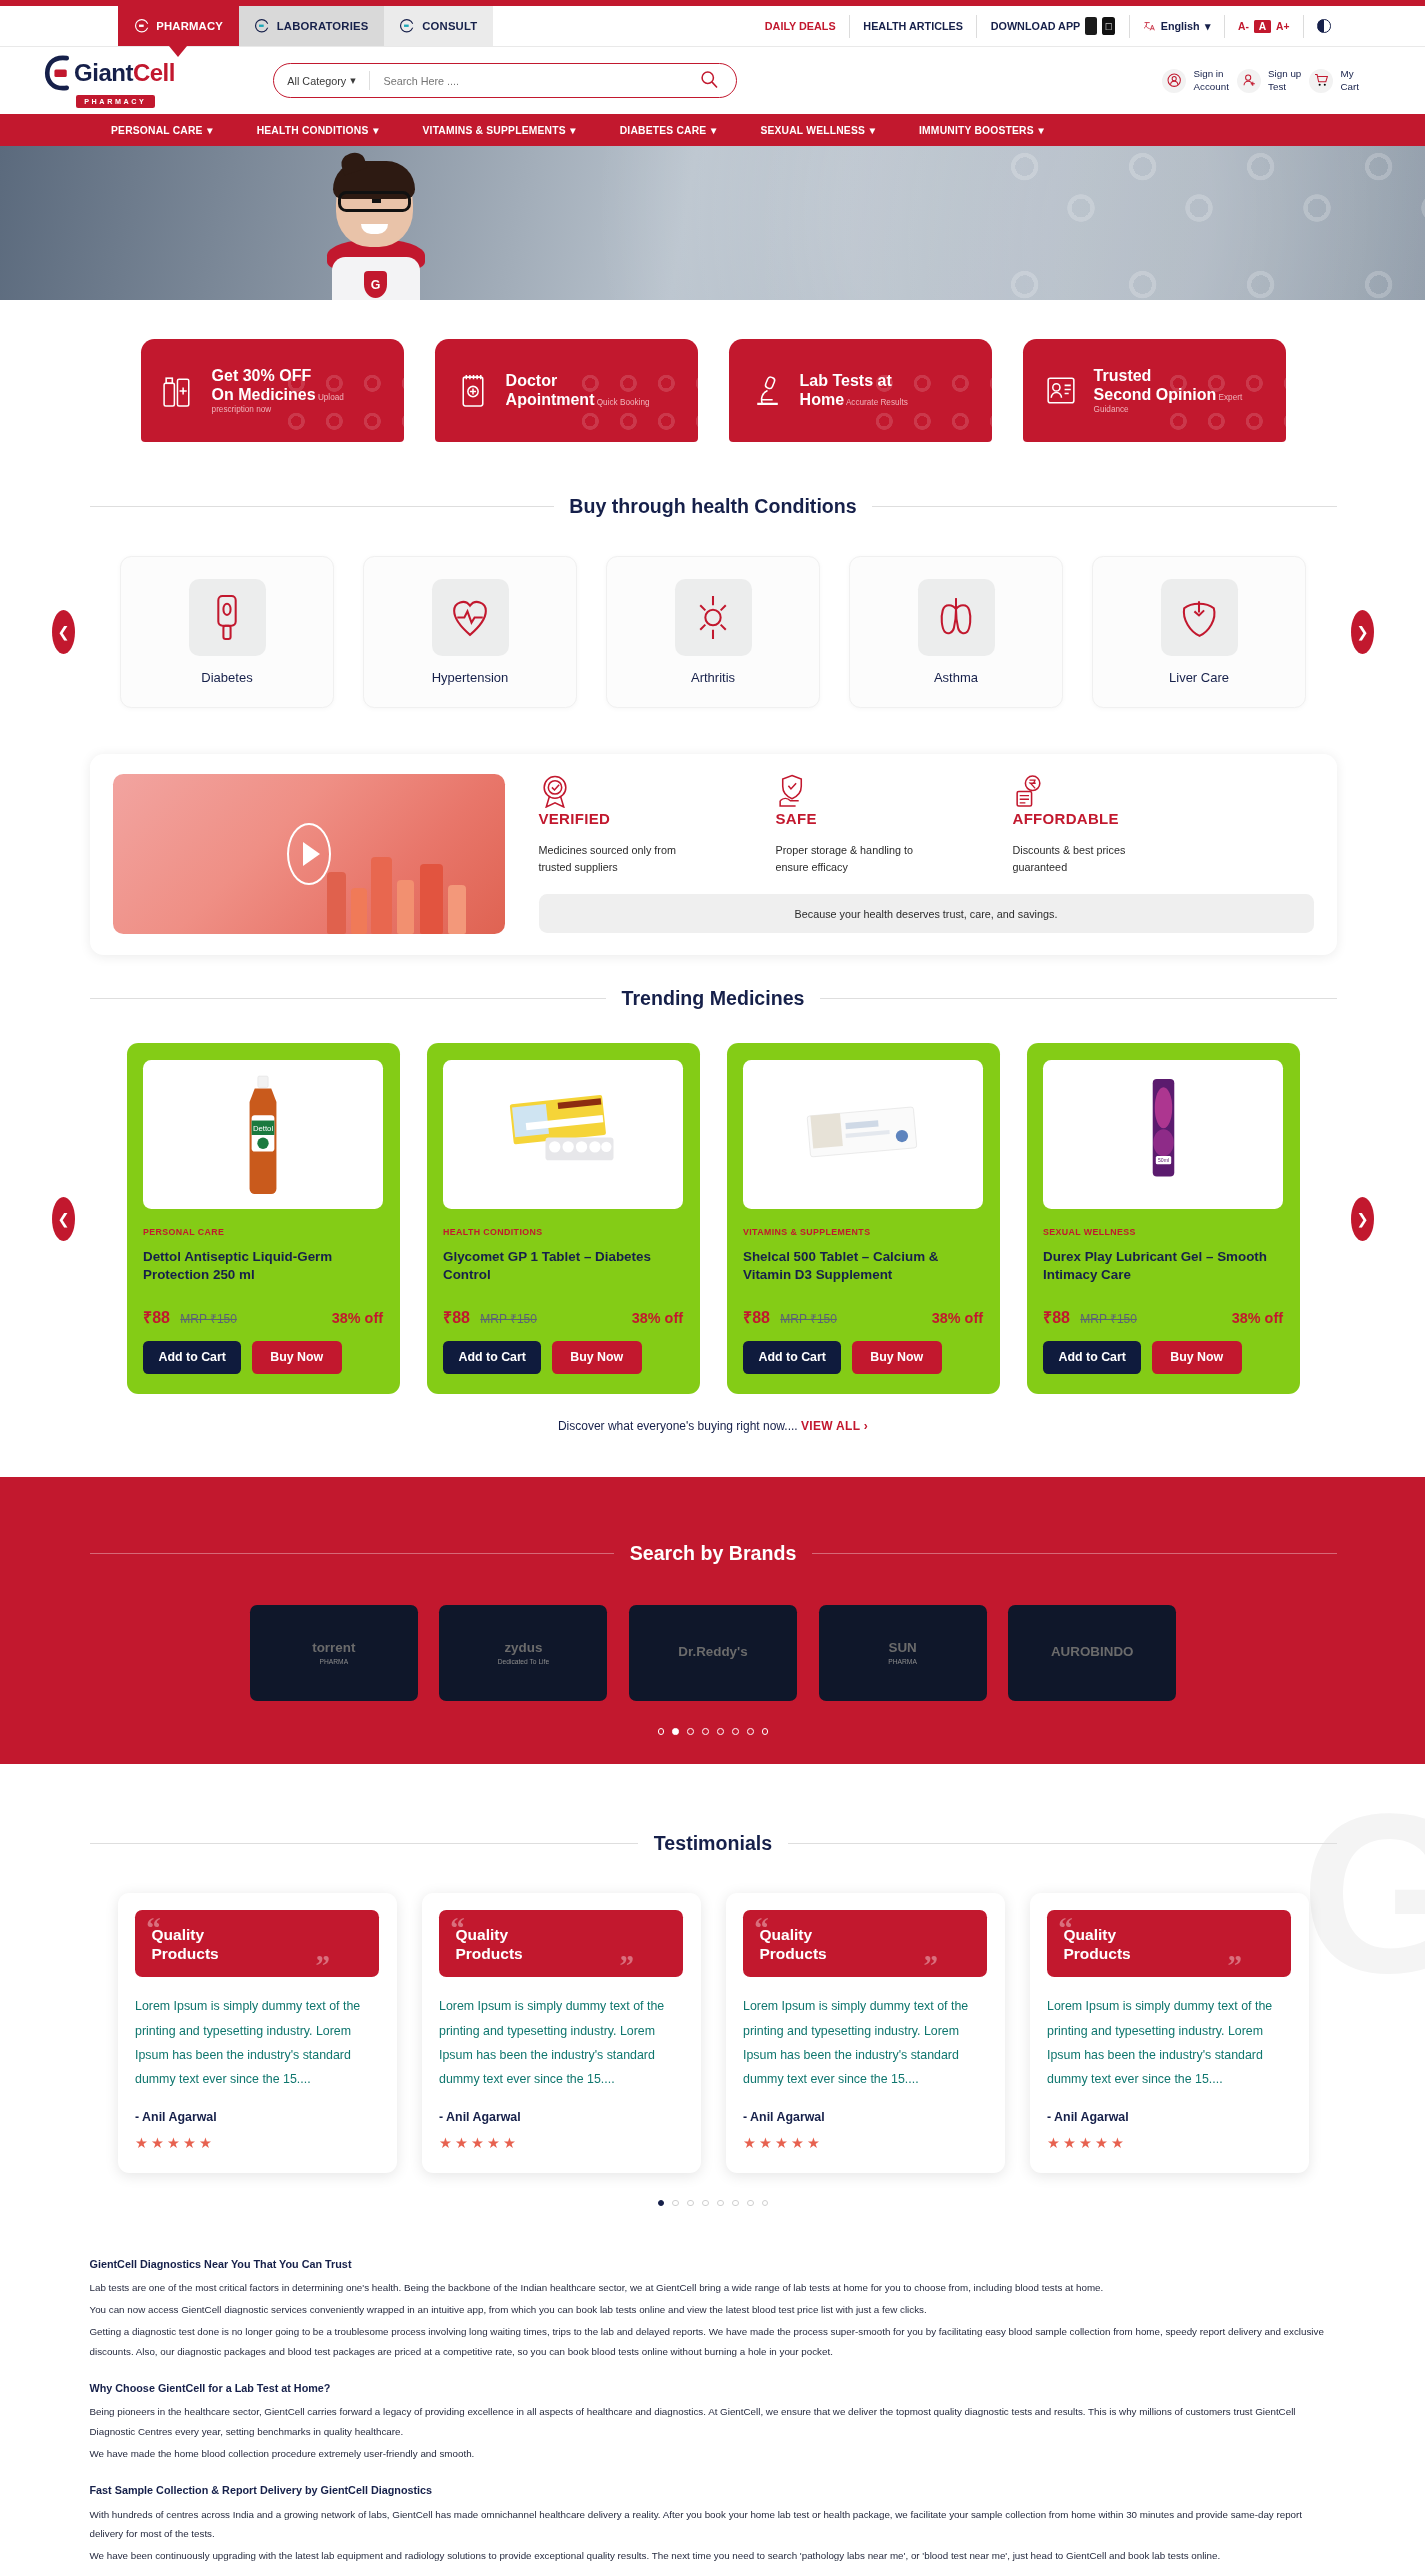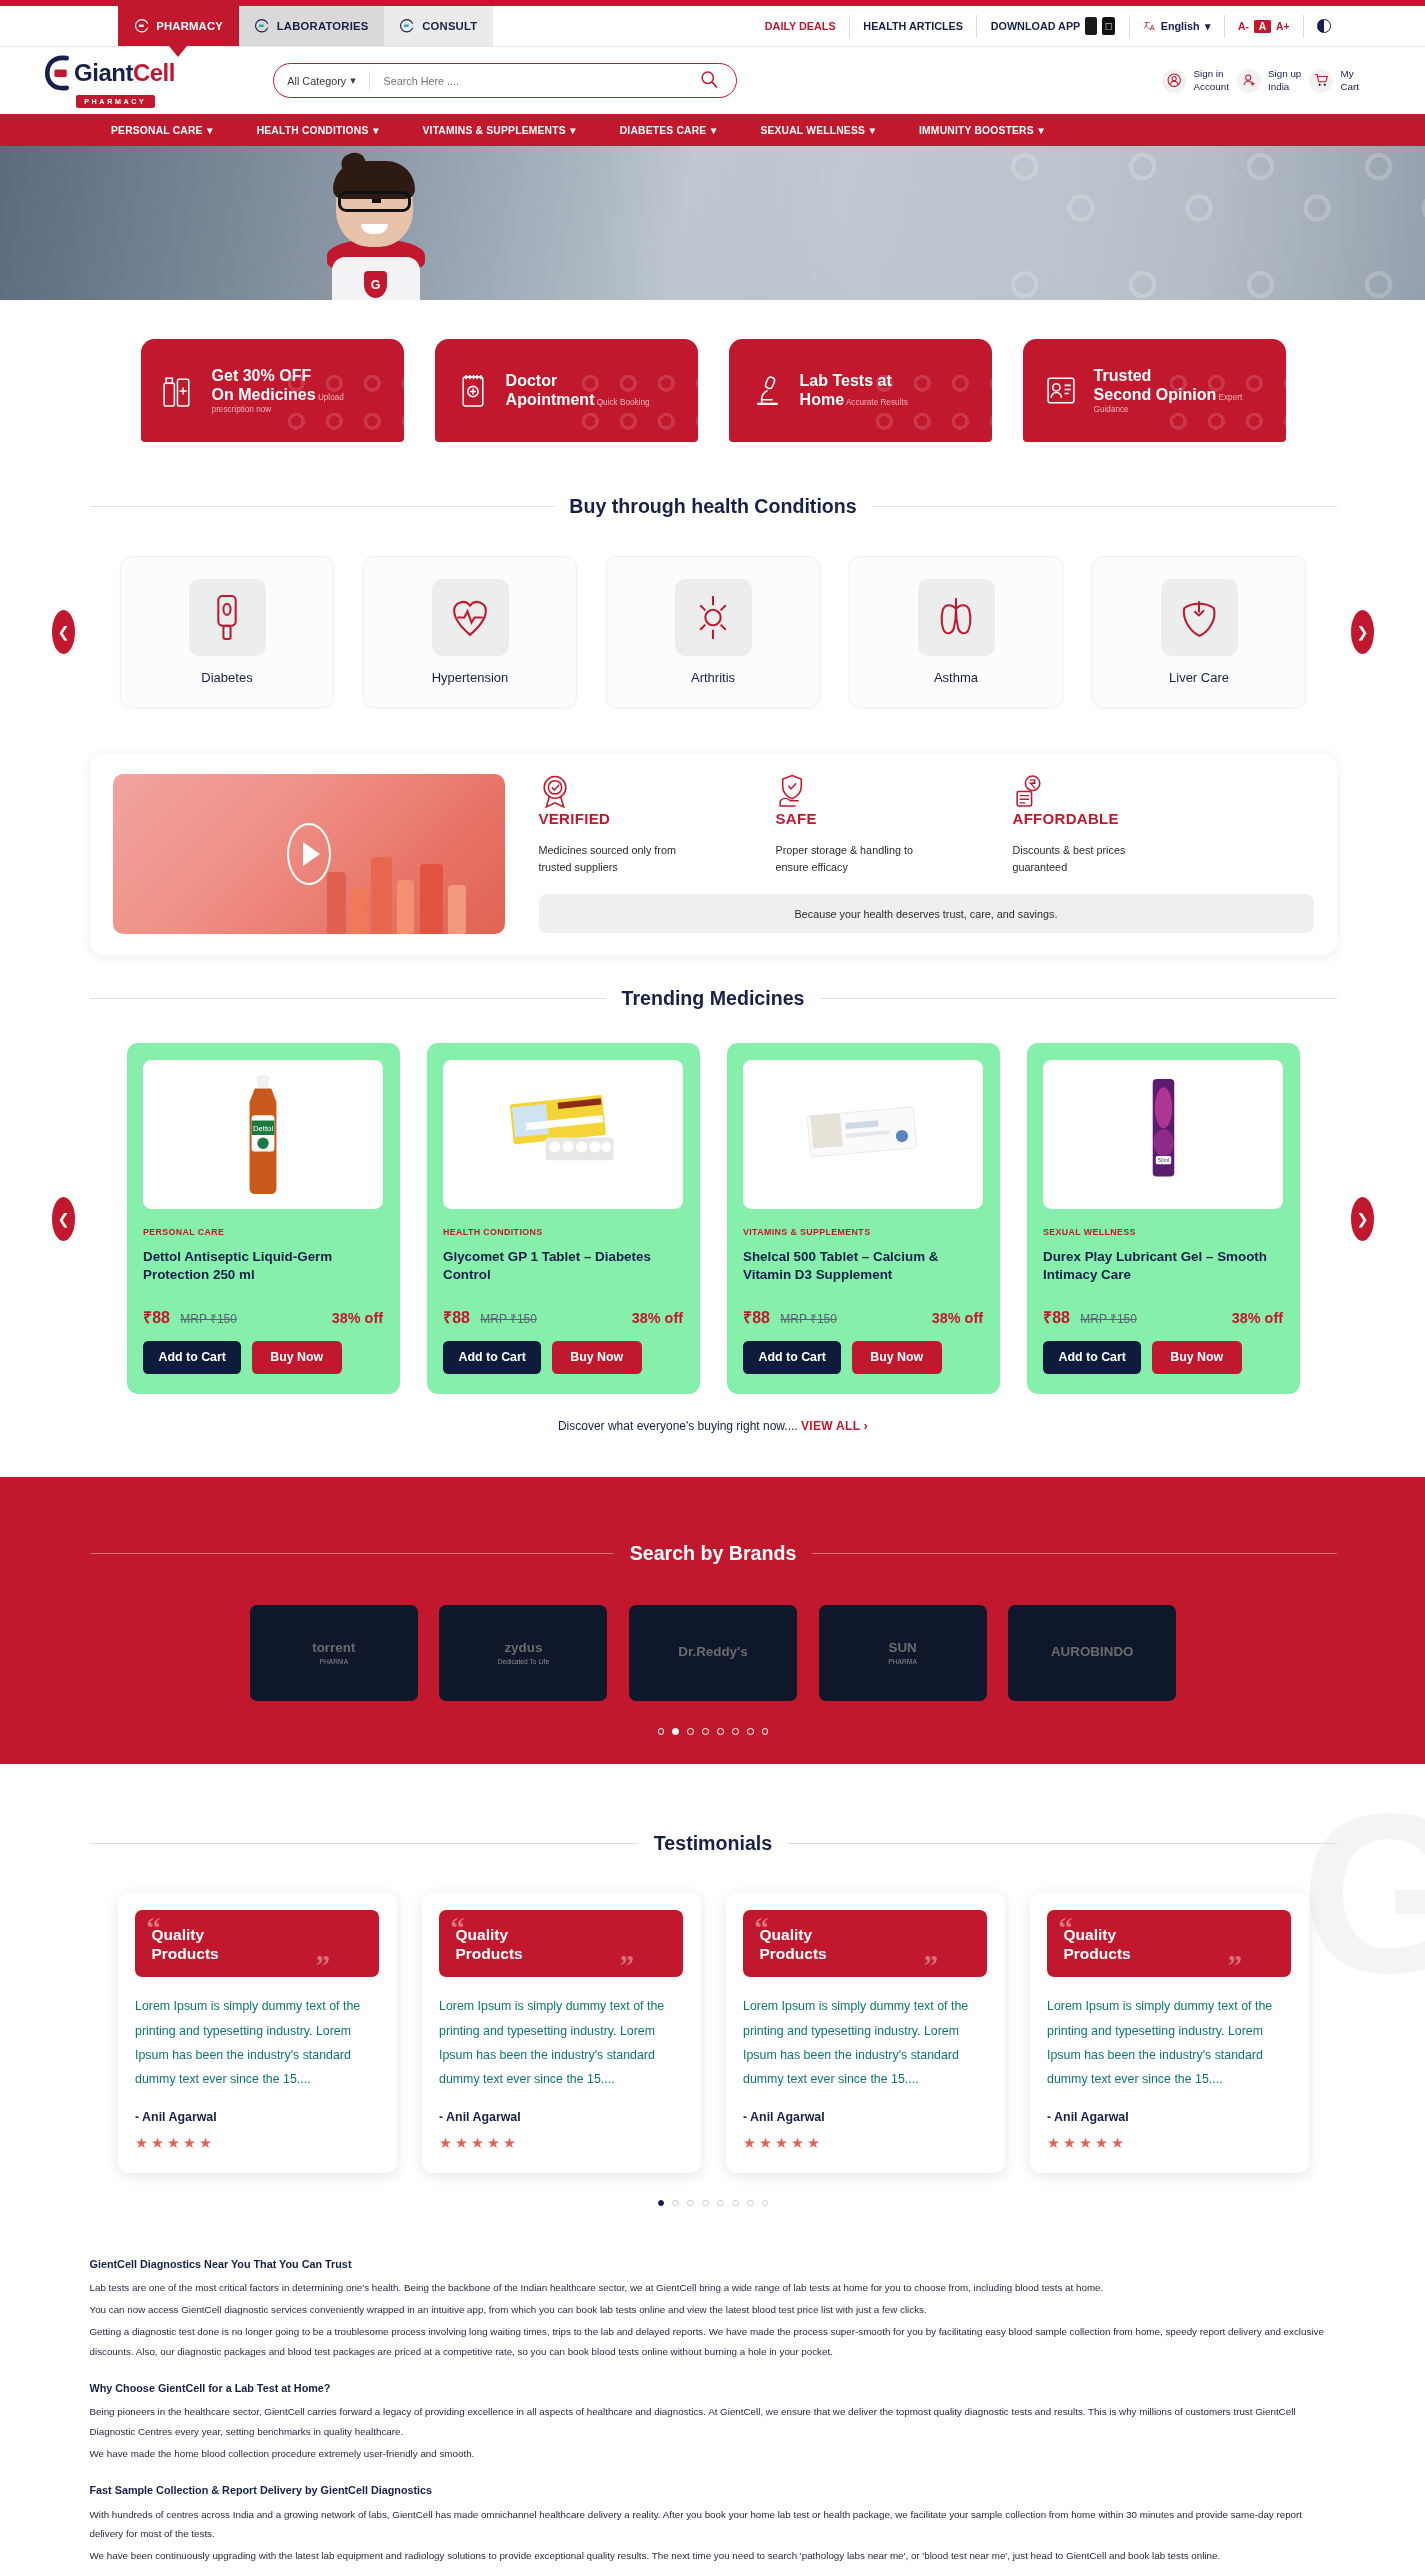--- a/index.html
+++ b/index.html
@@ -187,21 +187,21 @@
   .trust-t { font-size: 15px; font-weight: bold; color: #c2182e; letter-spacing: 0.3px; }
   .trust-d { font-size: 10.8px; color: #2b2b2b; line-height: 1.62; margin-top: 14.4px; }
   .trust-note {
     margin-top: 17.5px; background: #efefef; border-radius: 8.2px; height: 39px;
     display: flex; align-items: center; justify-content: center; font-size: 10.8px; color: #2b2b2b;
   }
 
   
   .prod-row { display: flex; justify-content: center; gap: 27px; margin-top: 33px; position: relative; }
   .prod-card {
-    width: 273px; background: #86efac; border-radius: 11.3px; padding: 17.5px 16.5px 20.6px;
+    width: 273px; background: #84cc16; border-radius: 11.3px; padding: 17.5px 16.5px 20.6px;
   }
   .prod-img {
     width: 100%; height: 149px; background: #fff; border-radius: 8.2px;
     display: flex; align-items: center; justify-content: center; overflow: hidden;
   }
   .prod-cat { font-size: 8.8px; font-weight: bold; color: #c2182e; letter-spacing: 0.4px; margin-top: 17.5px; }
   .prod-name { font-size: 13.4px; font-weight: bold; color: #16204a; line-height: 1.35; margin-top: 11.3px; min-height: 43px; }
   .prod-price-row { display: flex; align-items: baseline; gap: 10.3px; margin-top: 14.4px; }
   .pp-now { font-size: 16px; font-weight: bold; color: #c2182e; }
   .pp-mrp { font-size: 12px; color: #5b6275; text-decoration: line-through; }
@@ -361,21 +361,21 @@
       </div>
       <div class="head-act">
         <span class="head-act-ic">
           <svg width="14.4" height="14.4" viewBox="0 0 28 28">
               <circle cx="12" cy="9" r="5" fill="none" stroke="currentColor" stroke-width="2"></circle>
               <path d="M4 24a8 8 0 0116 0" fill="none" stroke="currentColor" stroke-width="2"></path>
               <path d="M21 17v8M17 21h8" stroke="currentColor" stroke-width="2"></path>
             </svg>
         </span>
         <span class="head-act-tx">
-          <span>Sign up</span><br><span>India</span>
+          <span>Sign up</span><br><span>Test</span>
         </span>
       </div>
       <div class="head-act">
         <span class="head-act-ic">
           <svg width="14.4" height="14.4" viewBox="0 0 28 28">
               <path d="M2 3h4l3 14h14l3-10H8" fill="none" stroke="currentColor" stroke-width="2"></path>
               <circle cx="11" cy="23" r="2"></circle>
               <circle cx="21" cy="23" r="2"></circle>
             </svg>
         </span>

